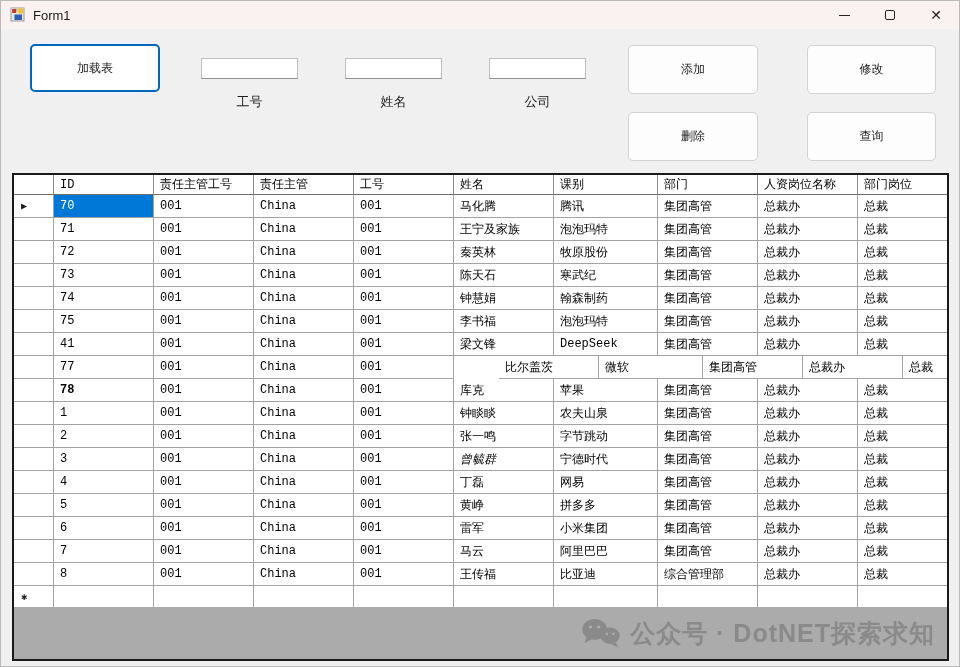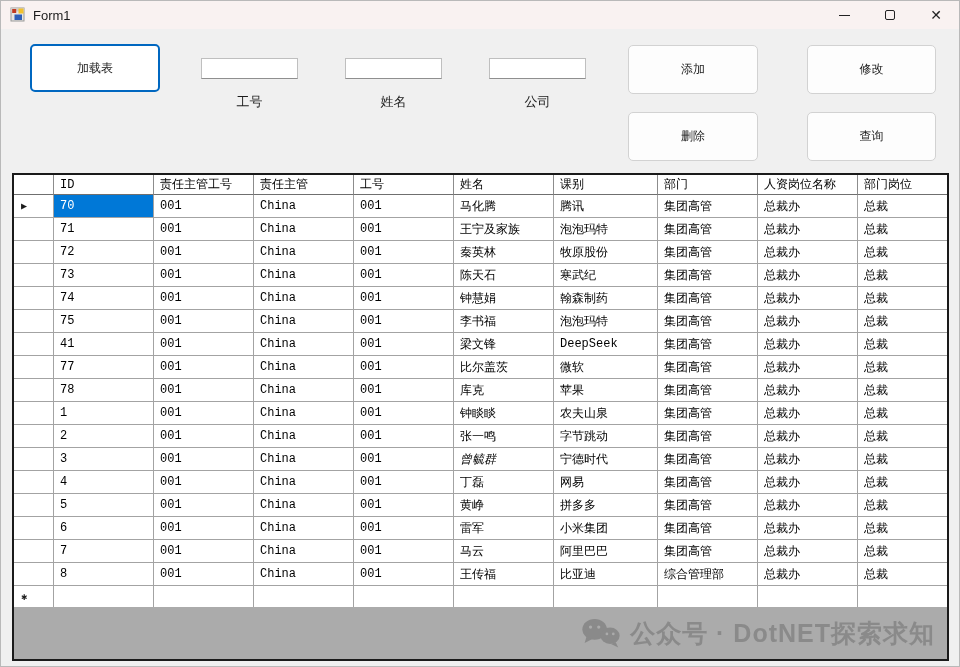--- a/index.html
+++ b/index.html
@@ -202,29 +202,29 @@
           <div class="gcell" style="width: 100px;">集团高管</div>
           <div class="gcell" style="width: 100px;">总裁办</div>
           <div class="gcell flexcol">总裁</div>
         </div>
         <div class="grow">
           <div class="gcell rowhdr"></div>
           <div class="gcell" style="width: 100px;">77</div>
           <div class="gcell" style="width: 100px;">001</div>
           <div class="gcell" style="width: 100px;">China</div>
           <div class="gcell" style="width: 100px;">001</div>
-          <div class="gcell" style="width: 100px;">比尔盖茨</div>
+          <div class="gcell" style="width: 100px; margin-left: 45px;">比尔盖茨</div>
           <div class="gcell" style="width: 104px;">微软</div>
           <div class="gcell" style="width: 100px;">集团高管</div>
           <div class="gcell" style="width: 100px;">总裁办</div>
           <div class="gcell flexcol">总裁</div>
         </div>
         <div class="grow">
           <div class="gcell rowhdr"></div>
-          <div class="gcell" style="width: 100px;">78</div>
+          <div class="gcell" style="width: 100px; font-weight: bold;">78</div>
           <div class="gcell" style="width: 100px;">001</div>
           <div class="gcell" style="width: 100px;">China</div>
           <div class="gcell" style="width: 100px;">001</div>
           <div class="gcell" style="width: 100px;">库克</div>
           <div class="gcell" style="width: 104px;">苹果</div>
           <div class="gcell" style="width: 100px;">集团高管</div>
           <div class="gcell" style="width: 100px;">总裁办</div>
           <div class="gcell flexcol">总裁</div>
         </div>
         <div class="grow">

